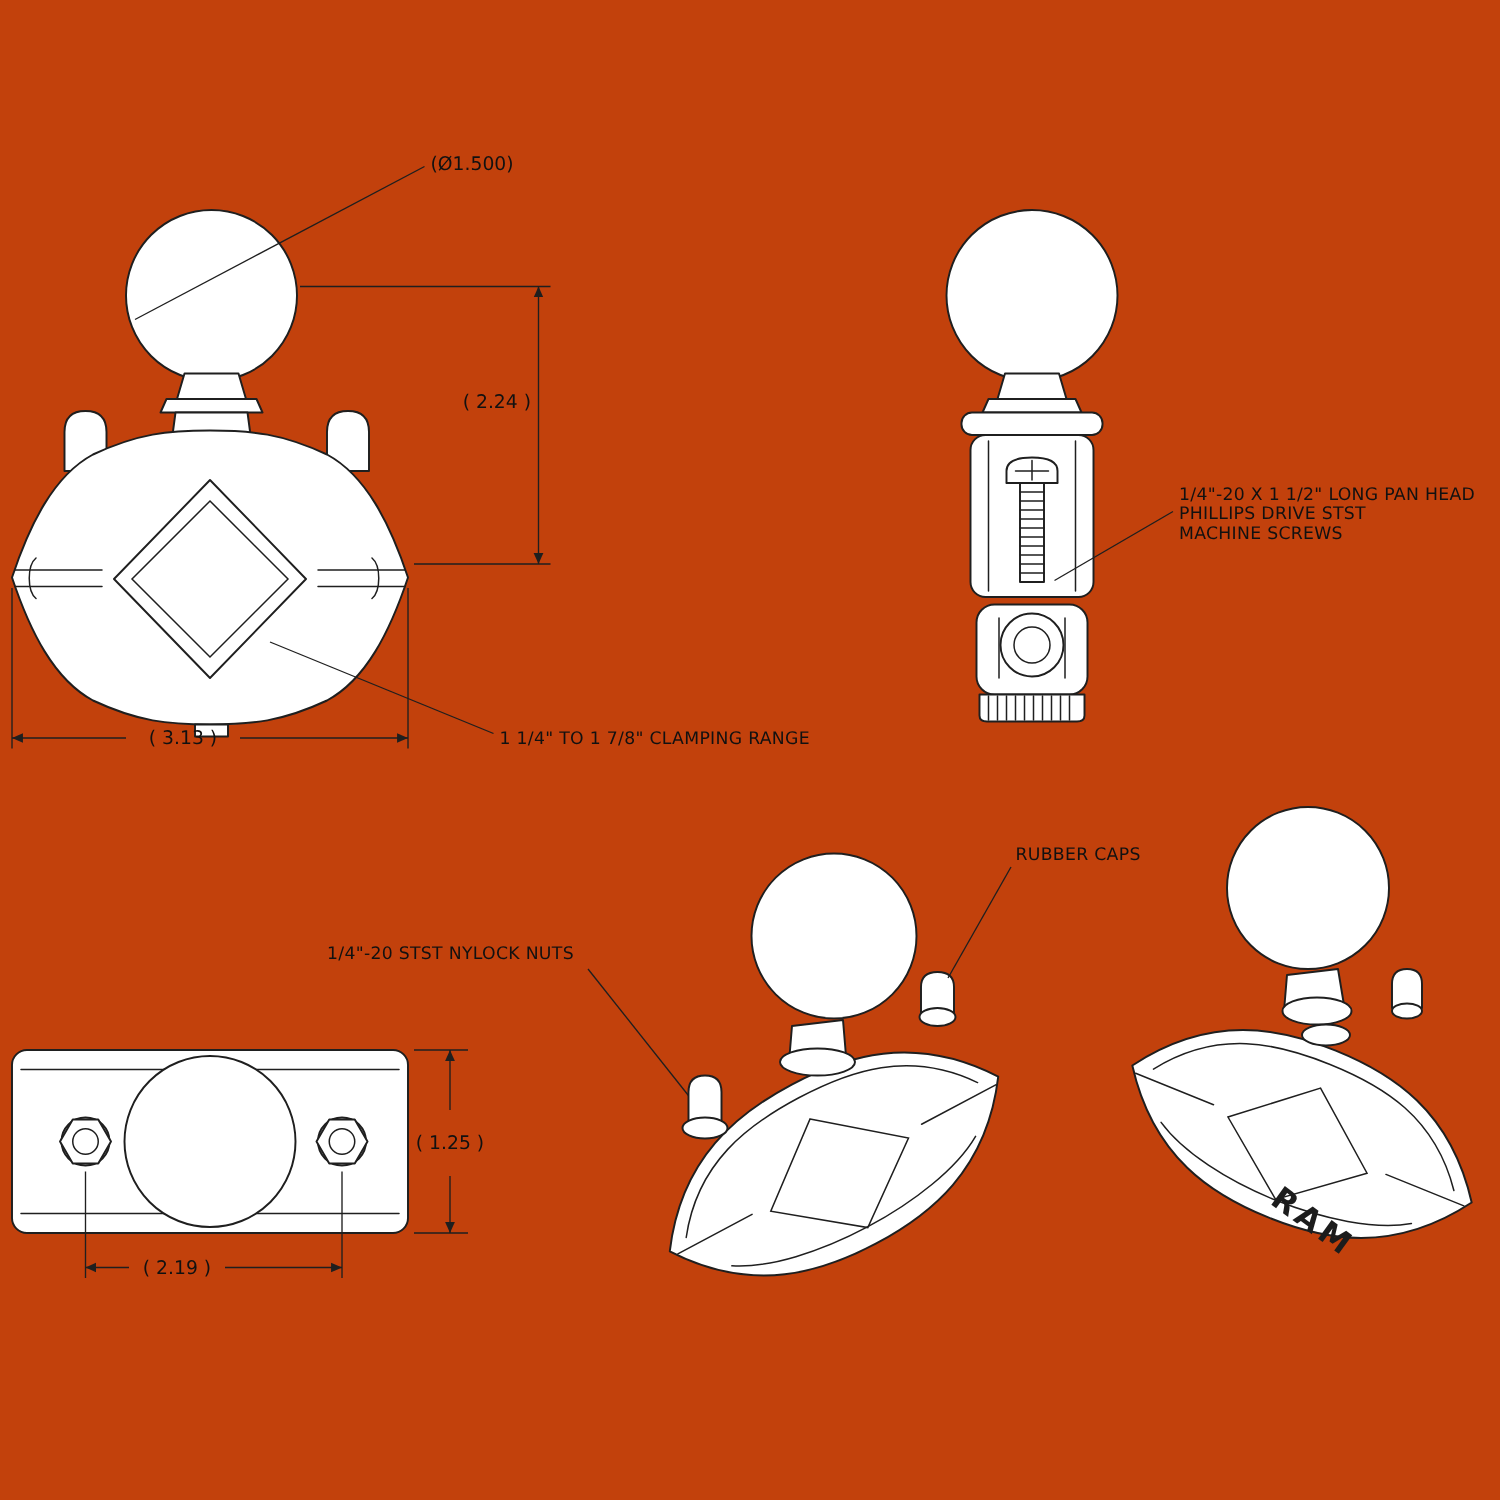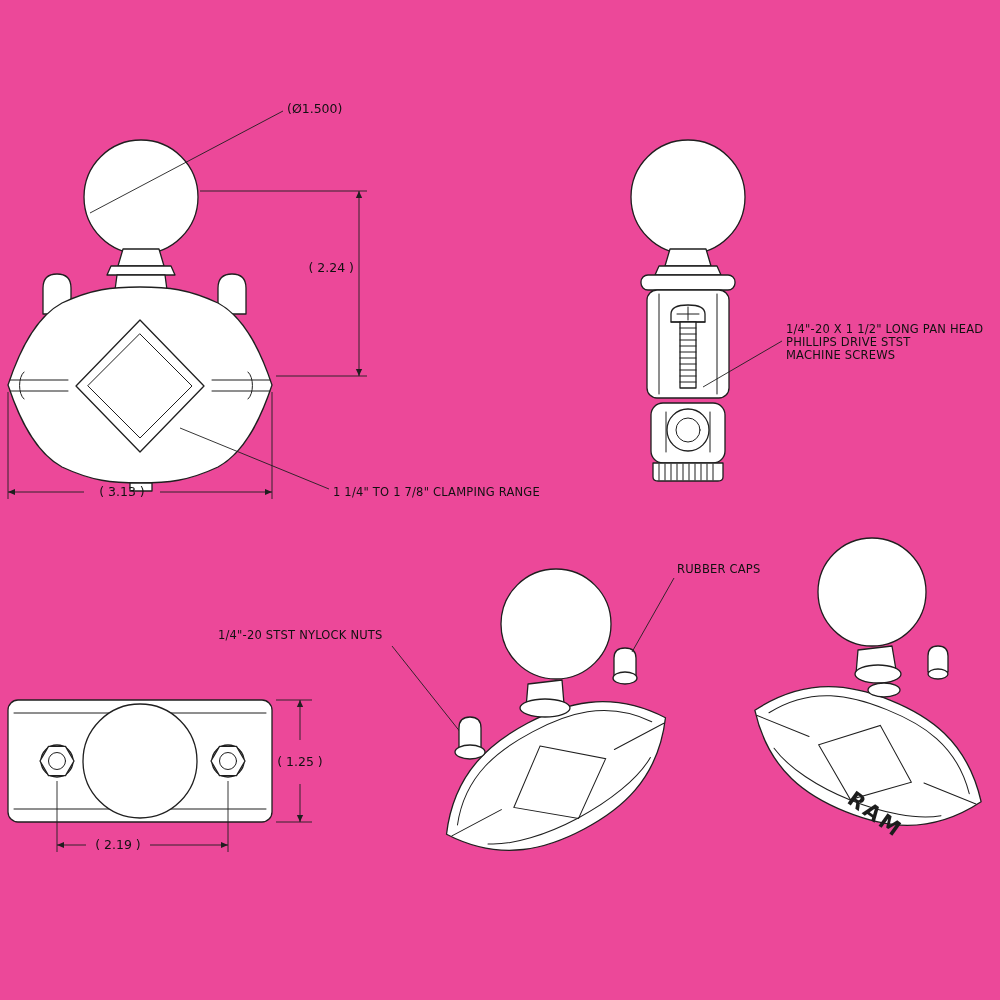--- a/index.html
+++ b/index.html
@@ -1,16 +1,16 @@
 <!DOCTYPE html>
 <html><head>
 <meta charset="utf-8">
 <style>
   html,body{margin:0;padding:0;background:#ffffff;}
-  .canvas{position:relative;width:1000px;height:1000px;background:#ec4899;overflow:hidden;}
+  .canvas{position:relative;width:1000px;height:1000px;background:#c2410c;overflow:hidden;}
   svg{display:block;}
   .ln{fill:none;stroke:#1f1f1f;stroke-width:1.3;stroke-linecap:round;stroke-linejoin:round;}
   .fw{fill:#ffffff;stroke:#1f1f1f;stroke-width:1.3;stroke-linecap:round;stroke-linejoin:round;}
   .thin{fill:none;stroke:#1f1f1f;stroke-width:1;stroke-linecap:round;}
   .dim{fill:none;stroke:#1f1f1f;stroke-width:0.9;}
   text.ann{font:11.5px "DejaVu Sans", sans-serif;fill:#111;letter-spacing:.2px;}
   text.dimt{font:12.5px "DejaVu Sans", sans-serif;fill:#111;}
   text.brand{font:bold 21px "DejaVu Sans", sans-serif;fill:#1c1c1c;letter-spacing:3px;}
 </style>
 </head>

